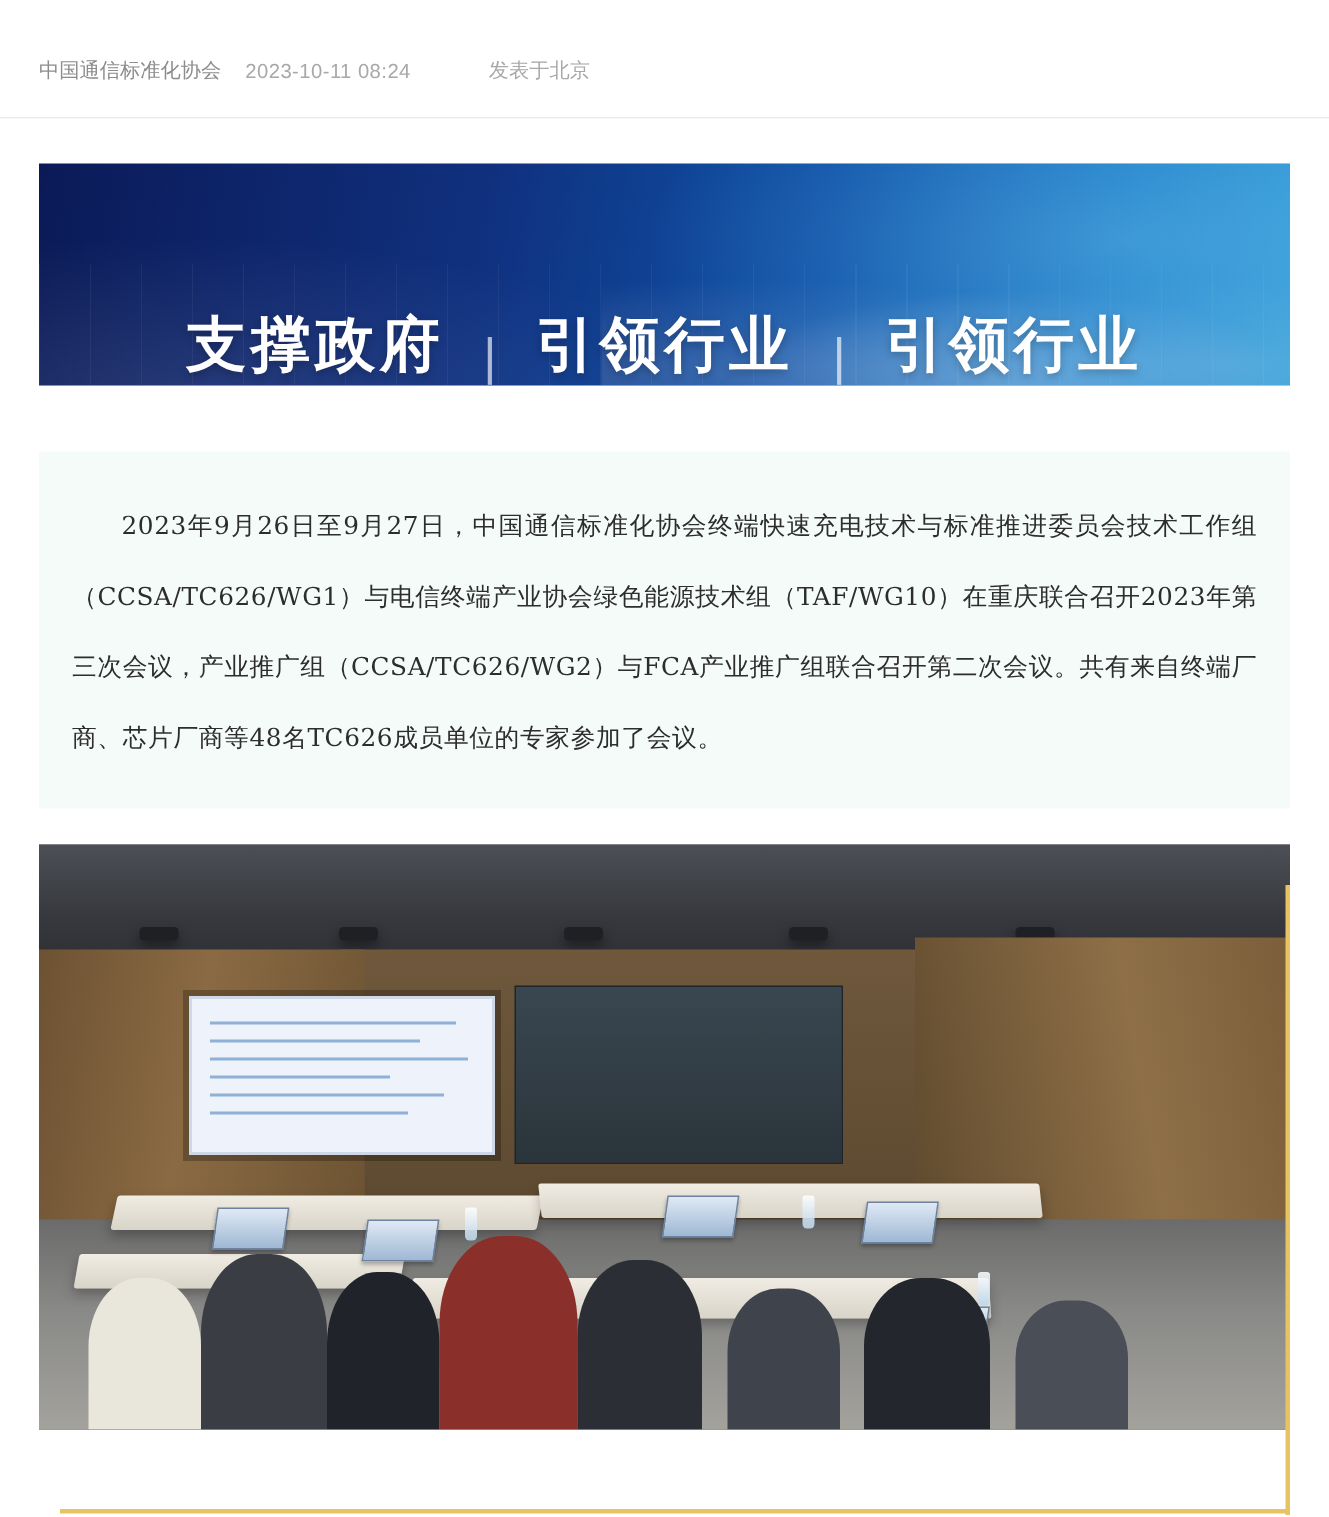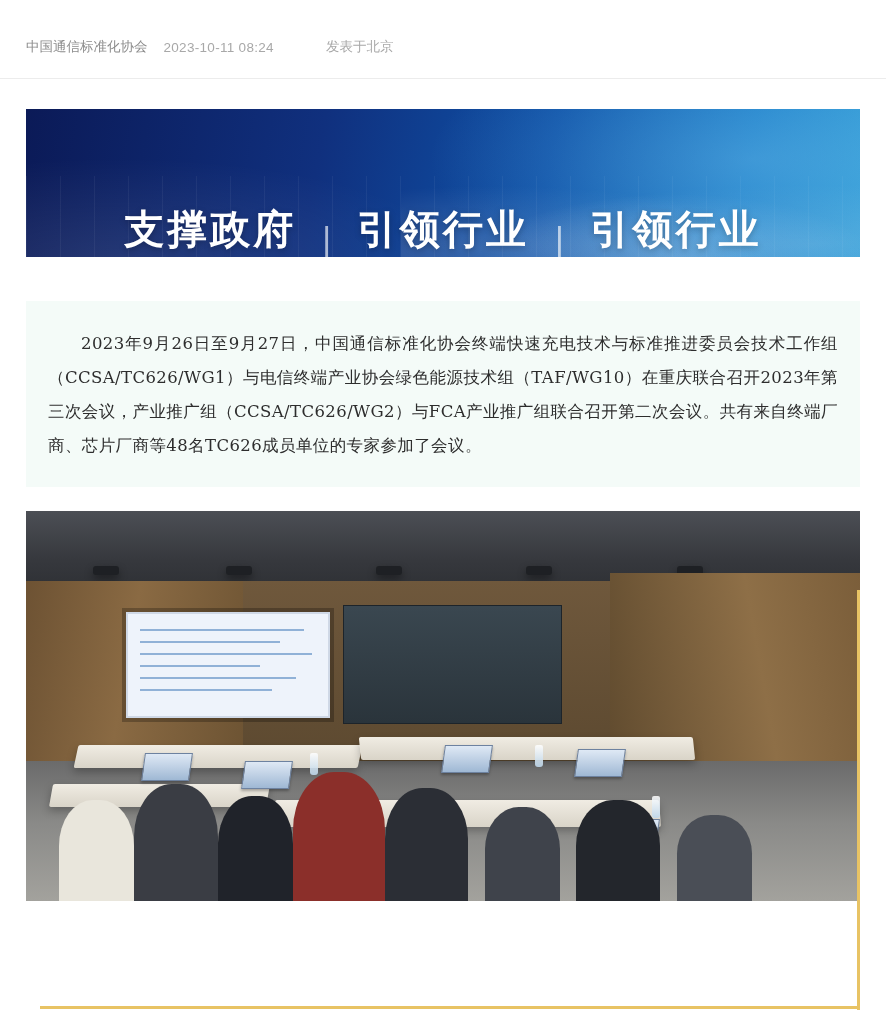--- a/index.html
+++ b/index.html
@@ -138,21 +138,21 @@
   .intro-wrap {
     padding: 44px 26px 0 26px;
   }
   .intro-box {
     background: #f4fbf8;
     padding: 26px 22px 24px 22px;
   }
   .intro-text {
     font-family: "DejaVu Serif", "Liberation Serif", serif;
     font-size: 16.5px;
-    line-height: 34px;
+    line-height: 47px;
     color: #2d2d2d;
     text-align: justify;
     text-justify: inter-ideograph;
     text-indent: 2em;
     margin: 0;
     letter-spacing: 0.4px;
   }
 
   
   .photo-wrap {

